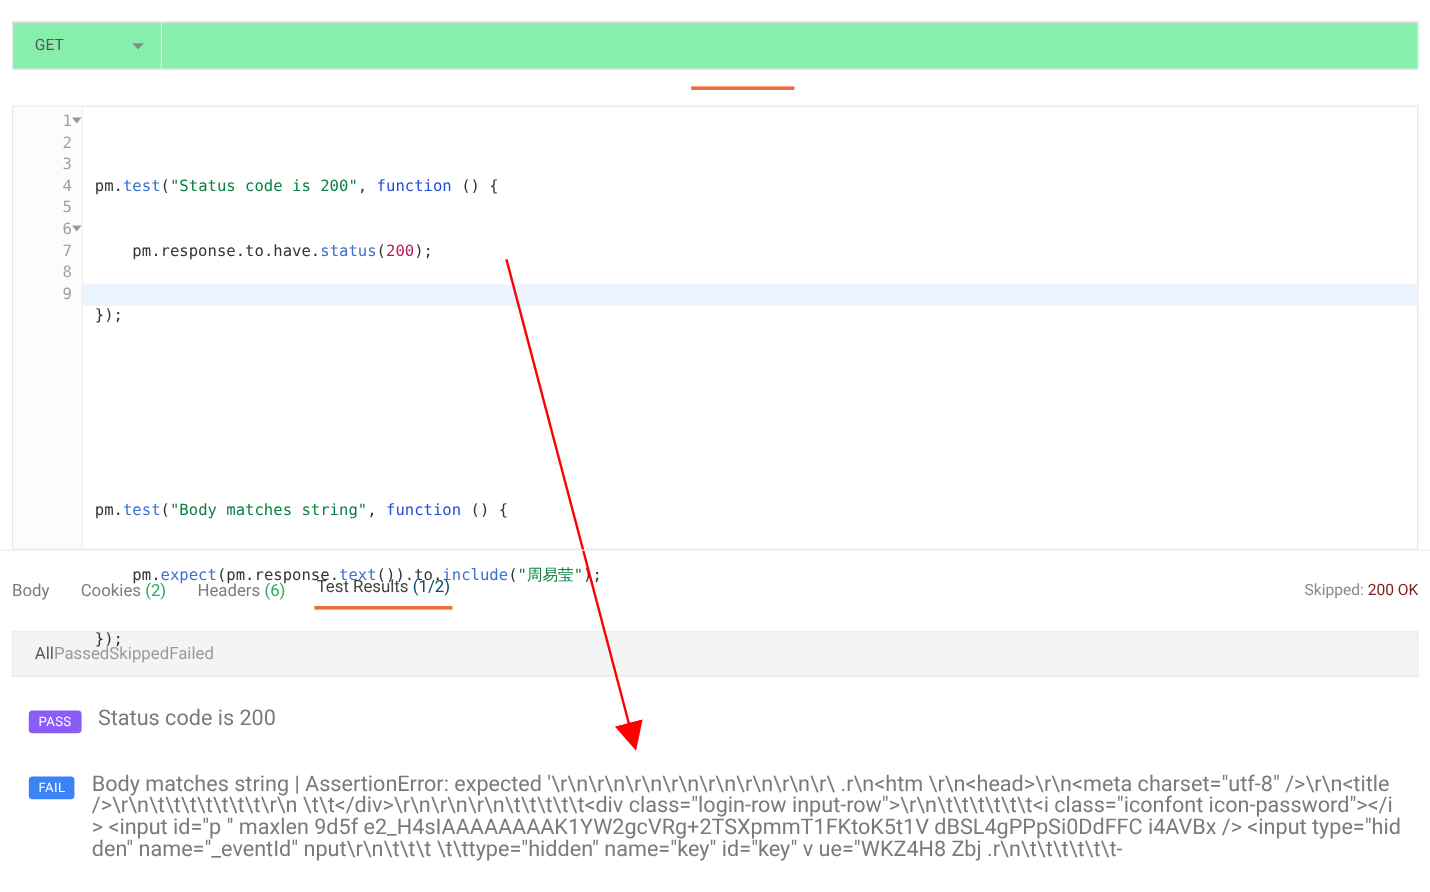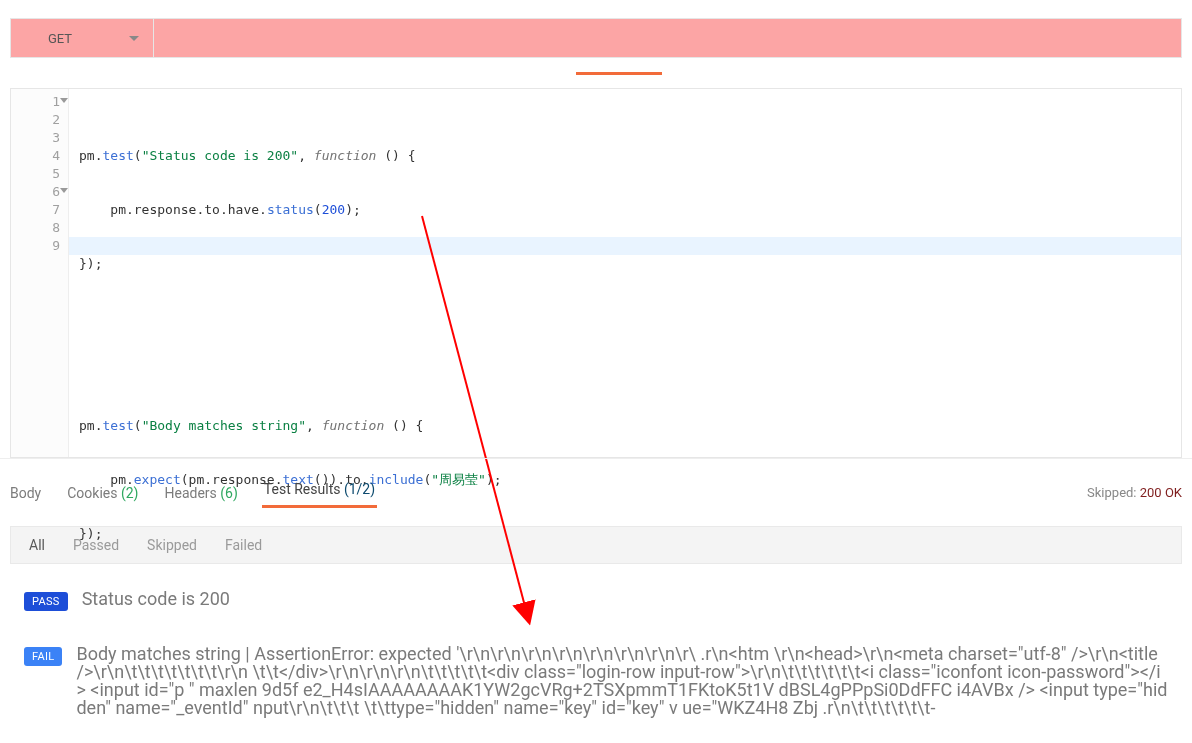--- a/index.html
+++ b/index.html
@@ -11,23 +11,22 @@
     width: 1192px;
     height: 743px;
     overflow: hidden;
     position: relative;
   }
   .request-bar {
     display: flex;
     align-items: stretch;
     margin: 18px 10px 0 10px;
     height: 40px;
-    background: #fca5a5;
+    background: #86efac;
     border: 1px solid #e6e6e6;
-    padding-left: 19px;
   }
   .method-select {
     width: 124px;
     display: flex;
     align-items: center;
     justify-content: space-between;
     padding: 0 14px 0 18px;
     border-right: 1px solid #e6e6e6;
     color: #565656;
     cursor: pointer;
@@ -94,24 +93,24 @@
   }
   .code .line { height: 18px; }
   .code .cursorline {
     background: #e9f4ff;
     position: absolute;
     left: 0; right: 0;
     height: 18px;
   }
   .tok-id   { color: #333; }
   .tok-dot  { color: #333; }
-  .tok-key  { color: #737373; font-style: italic; }
+  .tok-key  { color: #1d4ed8; }
   .tok-fn   { color: #3b6fd4; }
   .tok-str  { color: #0b8043; }
-  .tok-num  { color: #1d4ed8; }
+  .tok-num  { color: #be185d; }
   .tok-pun  { color: #333; }
 
   .arrow-svg {
     position: absolute;
     top: 96px;
     left: 414px;
     width: 130px;
     height: 530px;
     pointer-events: none;
   }
@@ -138,21 +137,20 @@
   .status-right {
     margin-left: auto;
     color: #888;
     font-size: 13px;
   }
   .status-right .ok { color: #7f1d1d; }
 
   .filter-bar {
     display: flex;
     align-items: center;
-    gap: 28px;
     background: #f4f4f4;
     border: 1px solid #e9e9e9;
     margin: 8px 10px 0 10px;
     padding: 10px 18px;
     color: #9a9a9a;
     font-size: 14px;
   }
   .filter-bar .sel { color: #5a5a5a; }
 
   .test-item {
@@ -164,21 +162,21 @@
   }
   .badge {
     color: #fff;
     font-size: 11px;
     padding: 3px 8px;
     border-radius: 3px;
     flex-shrink: 0;
     margin-top: 2px;
     letter-spacing: .3px;
   }
-  .badge.pass { background: #1d4ed8; }
+  .badge.pass { background: #8b5cf6; }
   .badge.fail { background: #3b82f6; }
   .test-msg {
     color: #7a7a7a;
     font-size: 18px;
     line-height: 18px;
     word-break: break-all;
   }
 </style>
 </head>
 <body>

